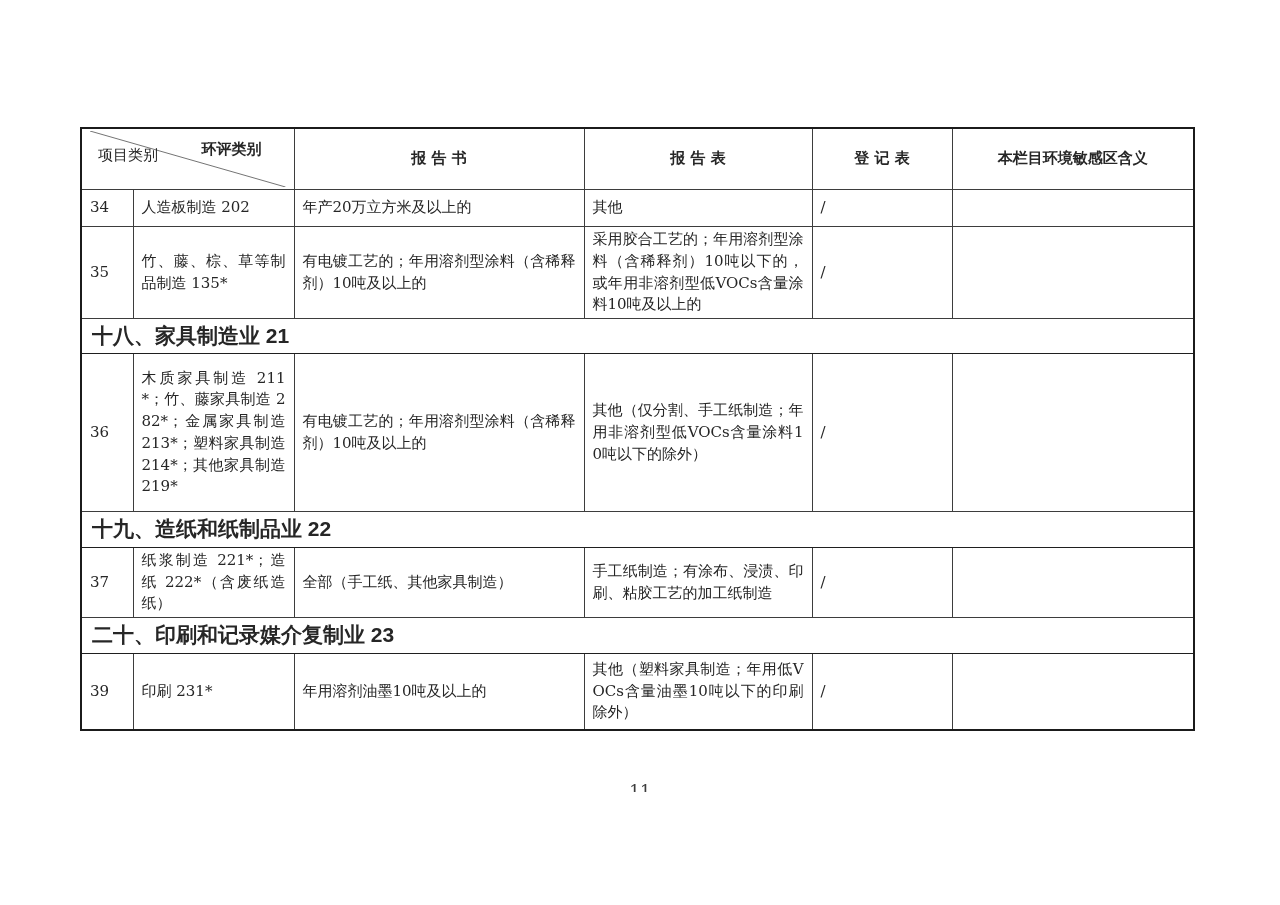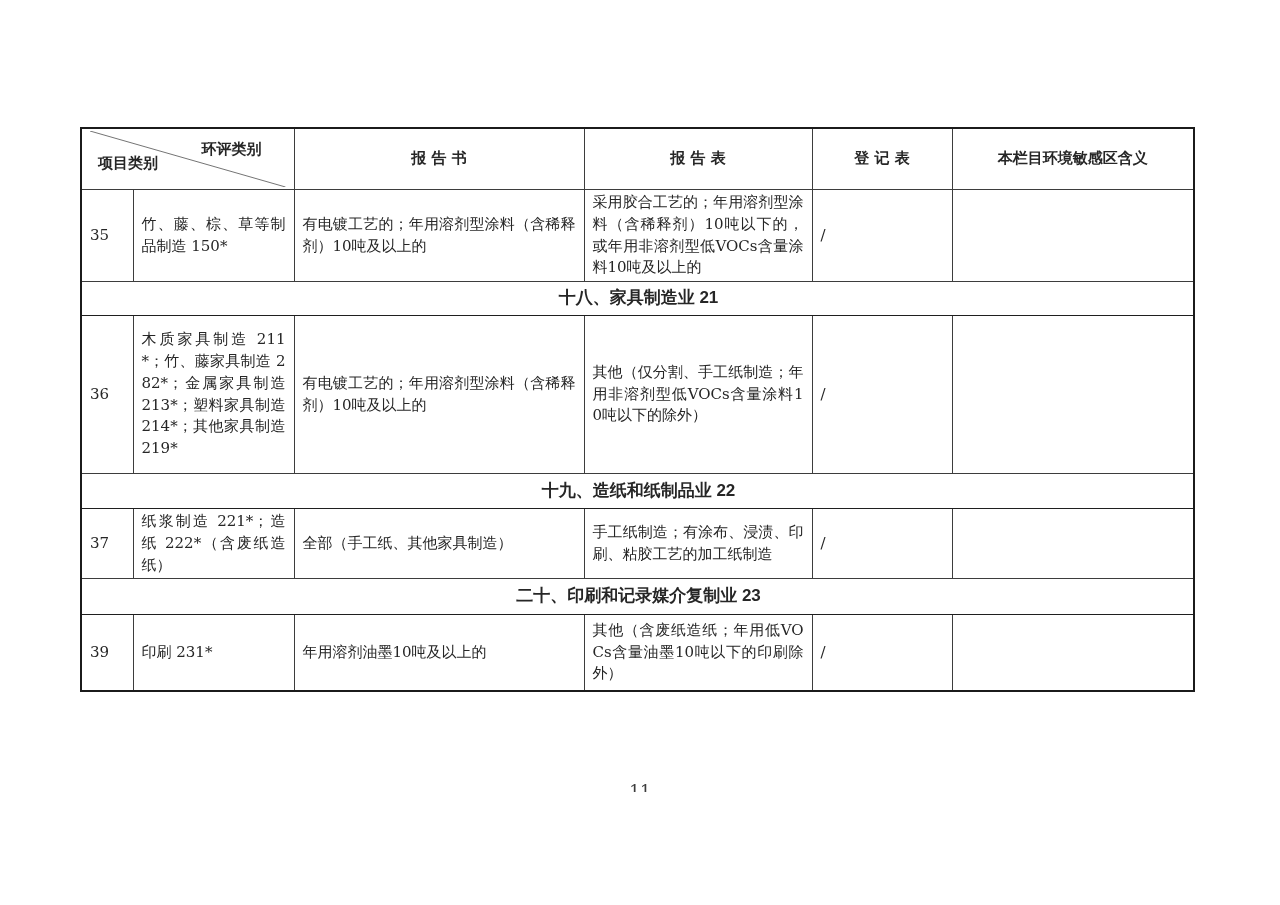--- a/index.html
+++ b/index.html
@@ -53,30 +53,30 @@
   .diag-wrap {
     position: relative;
     width: 100%; height: 56px;
   }
   .diag-line { position: absolute; left: 0; top: 0; width: 100%; height: 100%; }
   .diag-top {
     position: absolute; top: 8px; right: 24px;
     font-weight: bold; font-size: 15px;
   }
   .diag-bottom {
-    position: absolute; bottom: 12px; left: 8px;
-    font-weight: bold; font-size: 15px;
+    position: absolute; bottom: 20px; left: 8px;
+    font-weight: normal; font-size: 15px;
   }
 
   
   tr.section td {
     font-family: "Liberation Sans", "DejaVu Sans", sans-serif;
     font-weight: bold;
-    font-size: 17px;
-    text-align: center;
+    font-size: 21px;
+    text-align: left;
     padding-left: 10px;
     border-top-color: #1f1f1f;
     border-bottom-color: #1f1f1f;
   }
 
   
   .page-footer {
     position: absolute;
     left: 0; top: 781px;
     width: 1280px;
@@ -131,24 +131,32 @@
             <span class="diag-top">环评类别</span>
             <span class="diag-bottom">项目类别</span>
           </div>
         </td>
         <td>报 告 书</td>
         <td>报 告 表</td>
         <td>登 记 表</td>
         <td>本栏目环境敏感区含义</td>
       </tr>
 
+      <tr style="height:37px">
+        <td class="c-no">34</td>
+        <td class="c-cat">人造板制造 202</td>
+        <td class="c-book">年产20万立方米及以上的</td>
+        <td class="c-form">其他</td>
+        <td class="c-reg">/</td>
+        <td class="c-meaning"></td>
+      </tr>
 
       <tr class="sep-light" style="height:89px">
         <td class="c-no">35</td>
-        <td class="c-cat">竹、藤、棕、草等制品制造 150*</td>
+        <td class="c-cat">竹、藤、棕、草等制品制造 135*</td>
         <td class="c-book">有电镀工艺的；年用溶剂型涂料（含稀释剂）10吨及以上的</td>
         <td class="c-form">采用胶合工艺的；年用溶剂型涂料（含稀释剂）10吨以下的，或年用非溶剂型低VOCs含量涂料10吨及以上的</td>
         <td class="c-reg">/</td>
         <td class="c-meaning"></td>
       </tr>
 
       <tr class="section" style="height:34px">
         <td colspan="6">十八、家具制造业 21</td>
       </tr>
 
@@ -176,21 +184,21 @@
 
 
       <tr class="section" style="height:36px">
         <td colspan="6">二十、印刷和记录媒介复制业 23</td>
       </tr>
 
       <tr style="height:76px">
         <td class="c-no">39</td>
         <td class="c-cat">印刷 231*</td>
         <td class="c-book">年用溶剂油墨10吨及以上的</td>
-        <td class="c-form">其他（含废纸造纸；年用低VOCs含量油墨10吨以下的印刷除外）</td>
+        <td class="c-form">其他（塑料家具制造；年用低VOCs含量油墨10吨以下的印刷除外）</td>
         <td class="c-reg">/</td>
         <td class="c-meaning"></td>
       </tr>
 
     </tbody>
   </table>
 
   <div class="page-footer">
     <span>—</span>
     <span>11</span>

